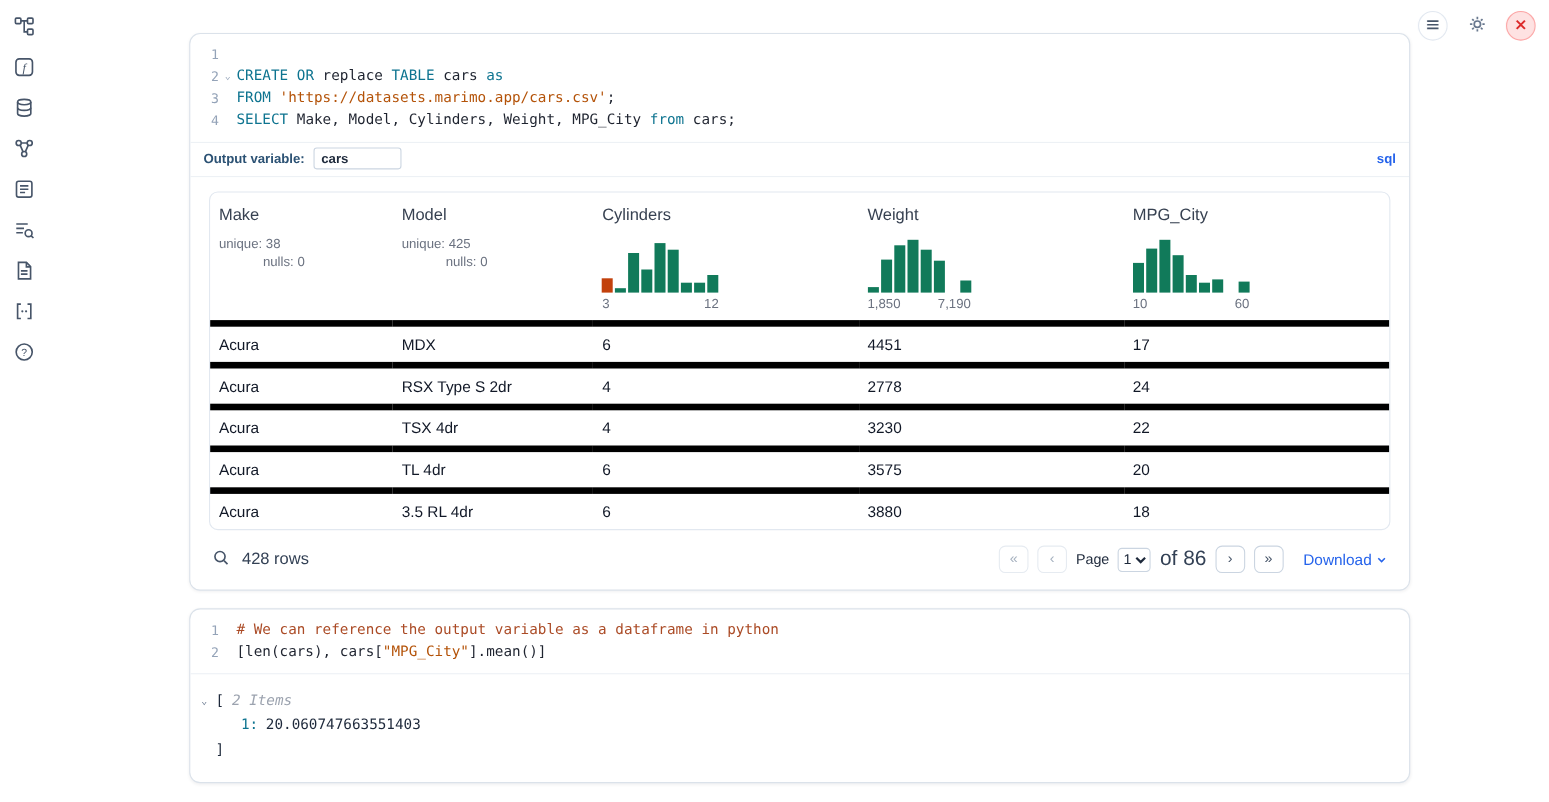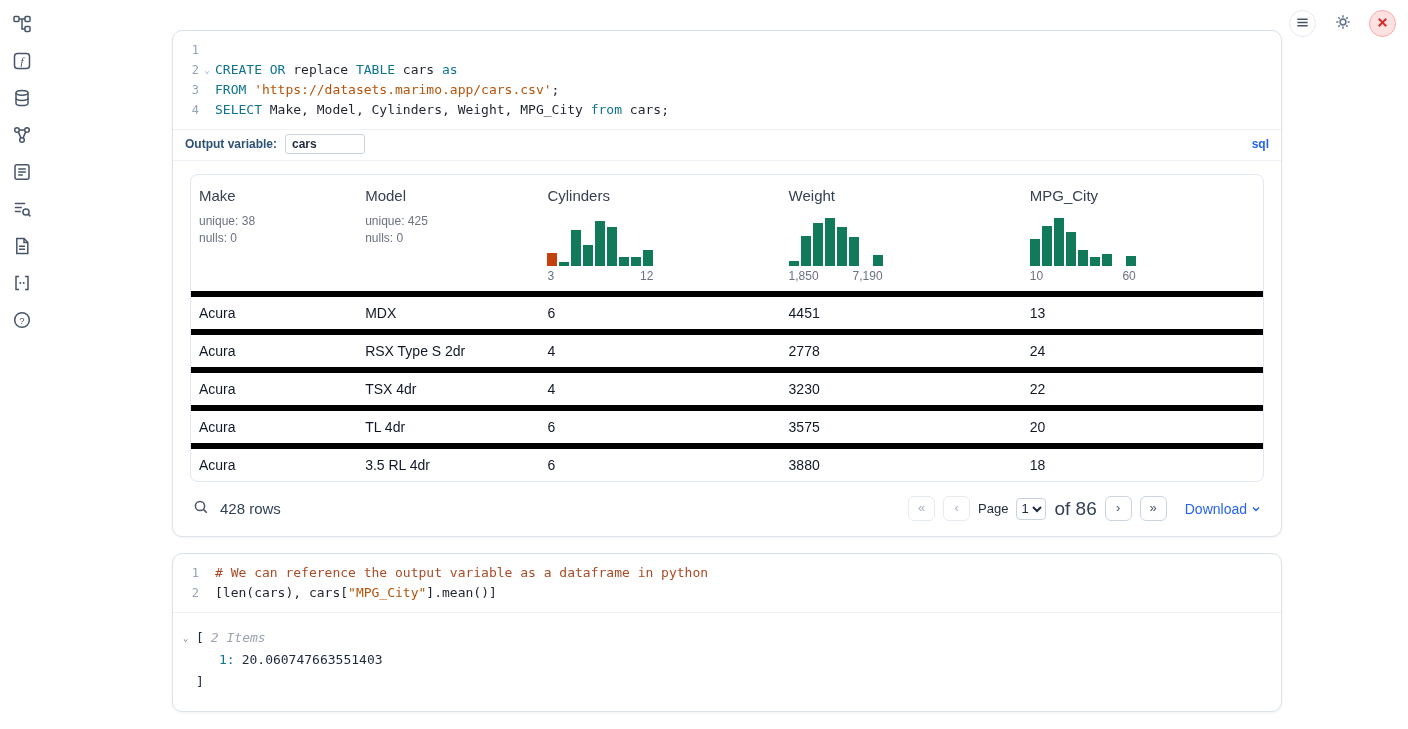--- a/index.html
+++ b/index.html
@@ -38,21 +38,21 @@
   .outvar-input { width:80px; height:20px; border:1px solid #cbd5e1; border-radius:3px; font-size:12px; font-weight:bold; color:#1e293b; padding:0 6px; font-family:"Liberation Sans",sans-serif; }
   .lang-badge { margin-left:auto; font-size:12px; color:#2563eb; font-weight:bold; }
 
   
   .table-area { border-top:1px solid #edf1f5; padding:13px 17px 0 17px; }
   .data-table { border:1px solid #e2e8f0; border-radius:8px; overflow:hidden; }
   table { width:100%; border-collapse:collapse; table-layout:fixed; }
   th { text-align:left; vertical-align:top; padding:12px 8px 8px 8px; font-weight:normal; }
   .col-name { font-size:15px; color:#374151; }
   .col-stat { font-size:12px; color:#6b7280; margin-top:9px; line-height:17px; }
-  .col-stat + .col-stat { margin-top:0; }
+  .col-stat + .col-stat { margin-top:0;margin-left:40px; }
   .hist-box { display:flex; align-items:flex-end; gap:2px; height:52px; margin-top:10px; }
   .hist-bar { width:10px; flex:none; }
   .hist-labels { display:flex; justify-content:space-between; font-size:12px; color:#6b7280; margin-top:3px; }
   td { padding:8px; font-size:14px; color:#111827; border-top:6px solid #000000; }
 
   
   .table-footer { display:flex; align-items:center; padding:14px 3px 15px 3px; }
   .footer-left { display:flex; align-items:center; gap:11px; color:#334155; font-size:15px; }
   .footer-left svg { width:16px; height:16px; color:#475569; cursor:pointer; }
   .footer-right { margin-left:auto; display:flex; align-items:center; gap:8px; }
@@ -250,21 +250,21 @@
                   </div>
                 </th>
               </tr>
             </thead>
             <tbody>
               <tr>
                 <td>Acura</td>
                 <td>MDX</td>
                 <td>6</td>
                 <td>4451</td>
-                <td>13</td>
+                <td>17</td>
               </tr>
               <tr>
                 <td>Acura</td>
                 <td>RSX Type S 2dr</td>
                 <td>4</td>
                 <td>2778</td>
                 <td>24</td>
               </tr>
               <tr>
                 <td>Acura</td>

